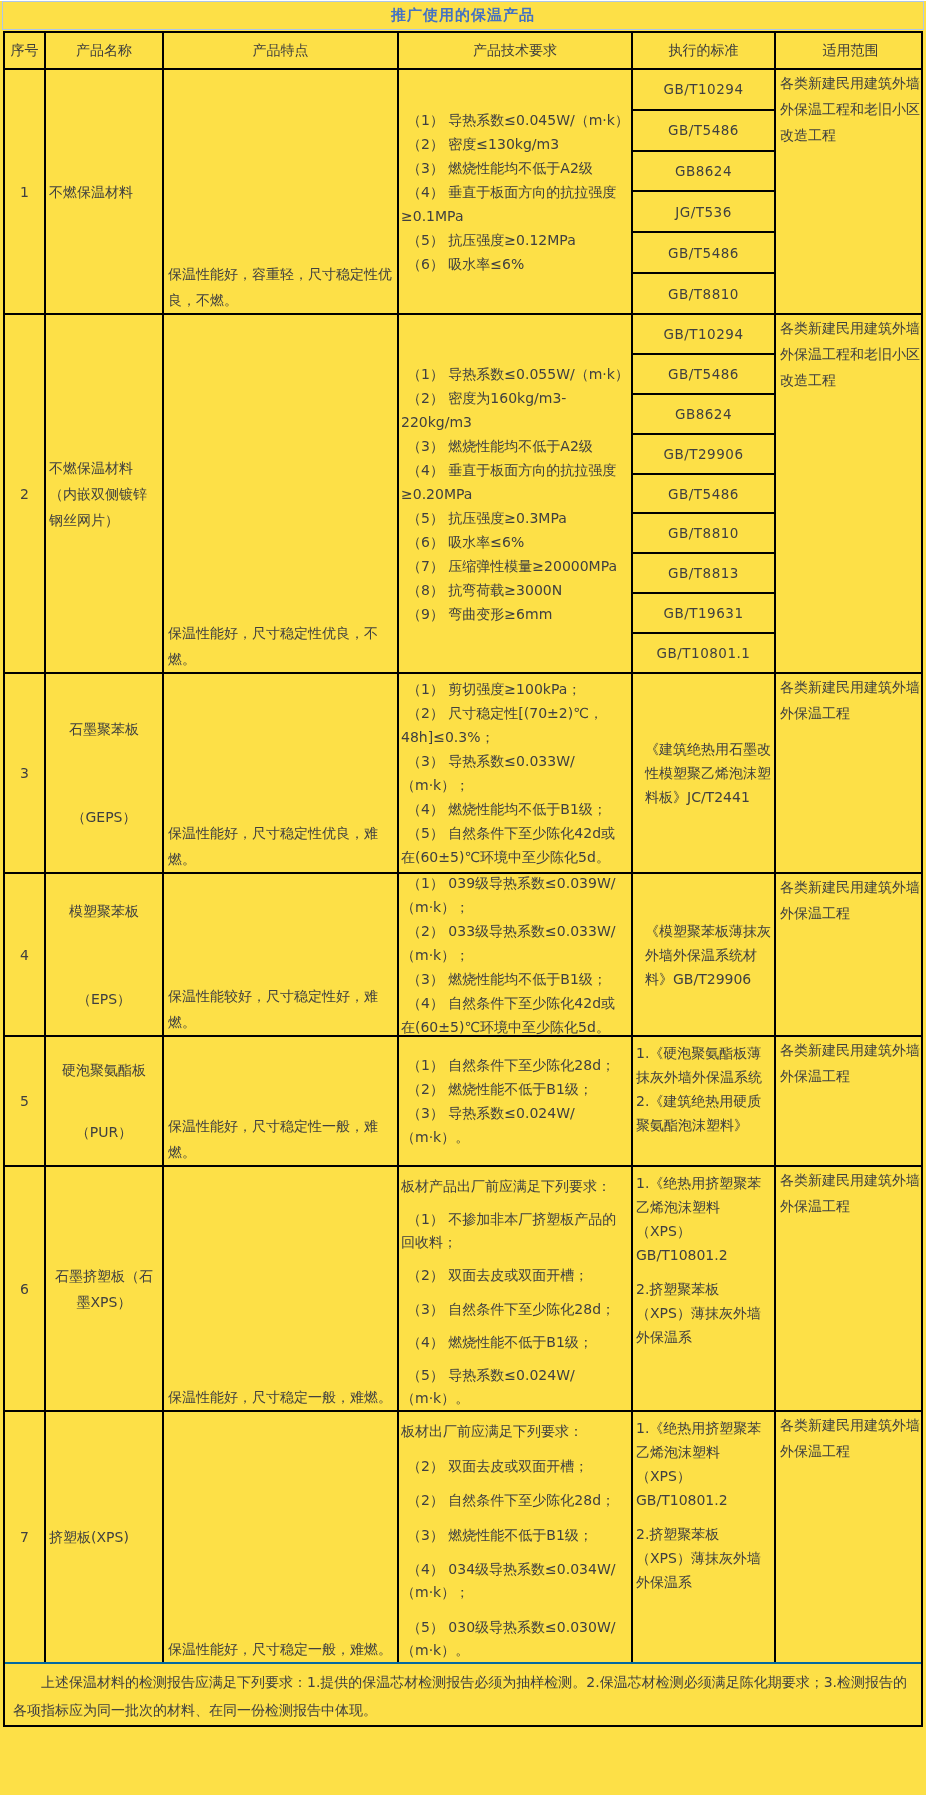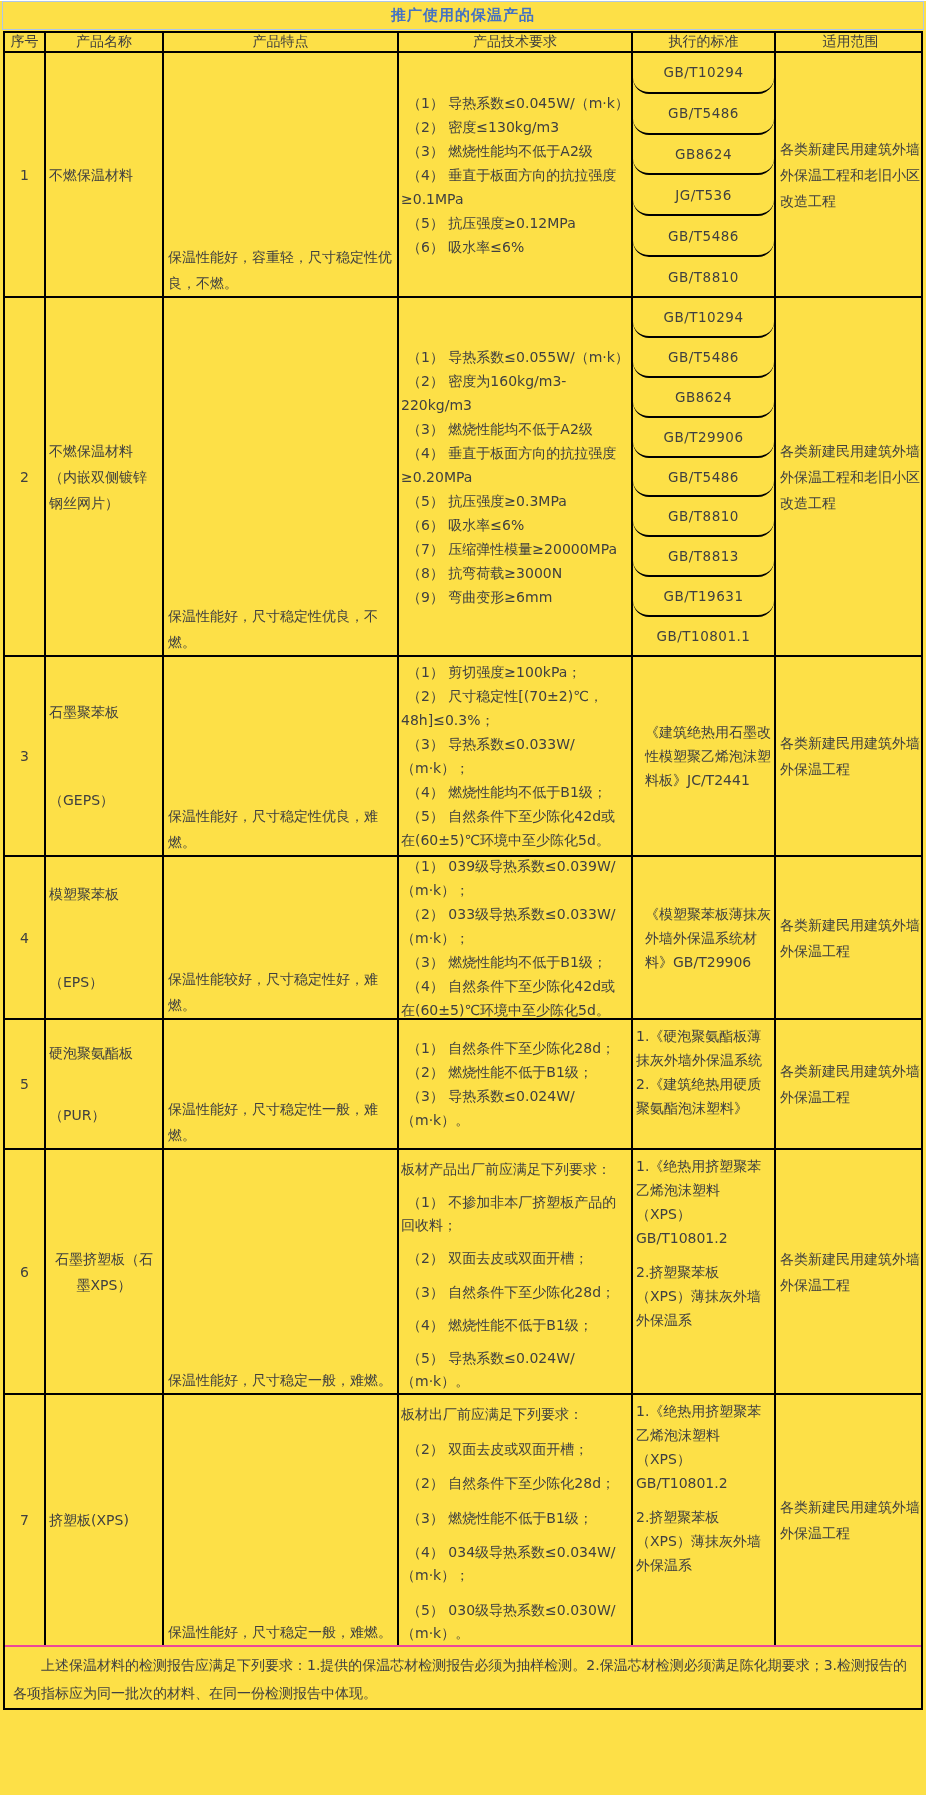--- a/index.html
+++ b/index.html
@@ -22,62 +22,62 @@
   .row {
     display:grid;
     grid-template-columns:39px 118px 235px 234px 143px 151px;
     border-top:2px solid #000000;
     width:100%;
   }
   .row:first-child { border-top:none; }
   .cell { border-left:2px solid #000000; overflow:hidden; font-size:14px; }
   .cell:first-child { border-left:none; }
 
-  .header-row { height:18px;text-align:right; }
+  .header-row { height:35px;text-align:right; }
   .header-row .cell {
     display:flex; align-items:center; justify-content:center;
     font-size:14px; color:#3d3d3d;
   }
 
   .r1 { height:245px; }
   .r2 { height:359px; }
   .r3 { height:200px; }
   .r4 { height:163px; }
   .r5 { height:130px; }
   .r6 { height:245px; }
   .r7 { height:252px; }
 
   .c-no { display:flex; align-items:center; justify-content:center; }
   .c-name { display:flex; flex-direction:column; justify-content:center; padding:16px 3px; line-height:26px; }
   .name-left { align-items:flex-start; text-align:left; }
-  .name-center { align-items:flex-start; text-align:center;gap:36px; }
+  .name-center { align-items:center; text-align:center;gap:36px; }
   .c-name .gap { margin-top:26px; }
   .c-feat { display:flex; align-items:flex-end; padding:0 4px; line-height:26px; }
   .c-req { display:flex; flex-direction:column; justify-content:center; padding:0 2px; line-height:24px; }
   .c-req.top { justify-content:space-between; padding-top:8px; }
   .c-req.tight { line-height:23px; }
   .c-req p { margin:0; text-indent:6px; }
   .c-req p.intro { text-indent:0; }
 
   .std-stack { display:flex; flex-direction:column; padding:0; }
   .std-sub {
     flex:1 1 0; display:flex; align-items:center; justify-content:center;
-    border-bottom:2px solid #000000; font-size:13.5px; letter-spacing:0.5px;border-radius:16px;
+    border-bottom:2px solid #000000; font-size:13.5px; letter-spacing:0.5px;
   }
   .std-sub:last-child { border-bottom:none; }
 
   .std-text { display:flex; flex-direction:column; padding:4px 3px; line-height:24px; }
   .std-text.vcenter { justify-content:center;padding-left:12px; }
   .std-text p { margin:0 0 10px 0; }
   .std-text p:last-child { margin-bottom:0; }
 
-  .c-scope { display:flex; align-items:center; padding:0 4px; line-height:26px; }
+  .c-scope { display:flex; padding:0 4px; line-height:26px; }
 
   .footer-row {
-    border-top:2px solid #ec4899; height:63px;
+    border-top:2px solid #0369a1; height:63px;
     padding:4px 8px 0 8px; font-size:14px; line-height:28px;
   }
   .footer-row p { margin:0; text-indent:28px; }
 </style>
 </head>
 <body>
 
 <div class="page">
 
   <div class="title-bar">

